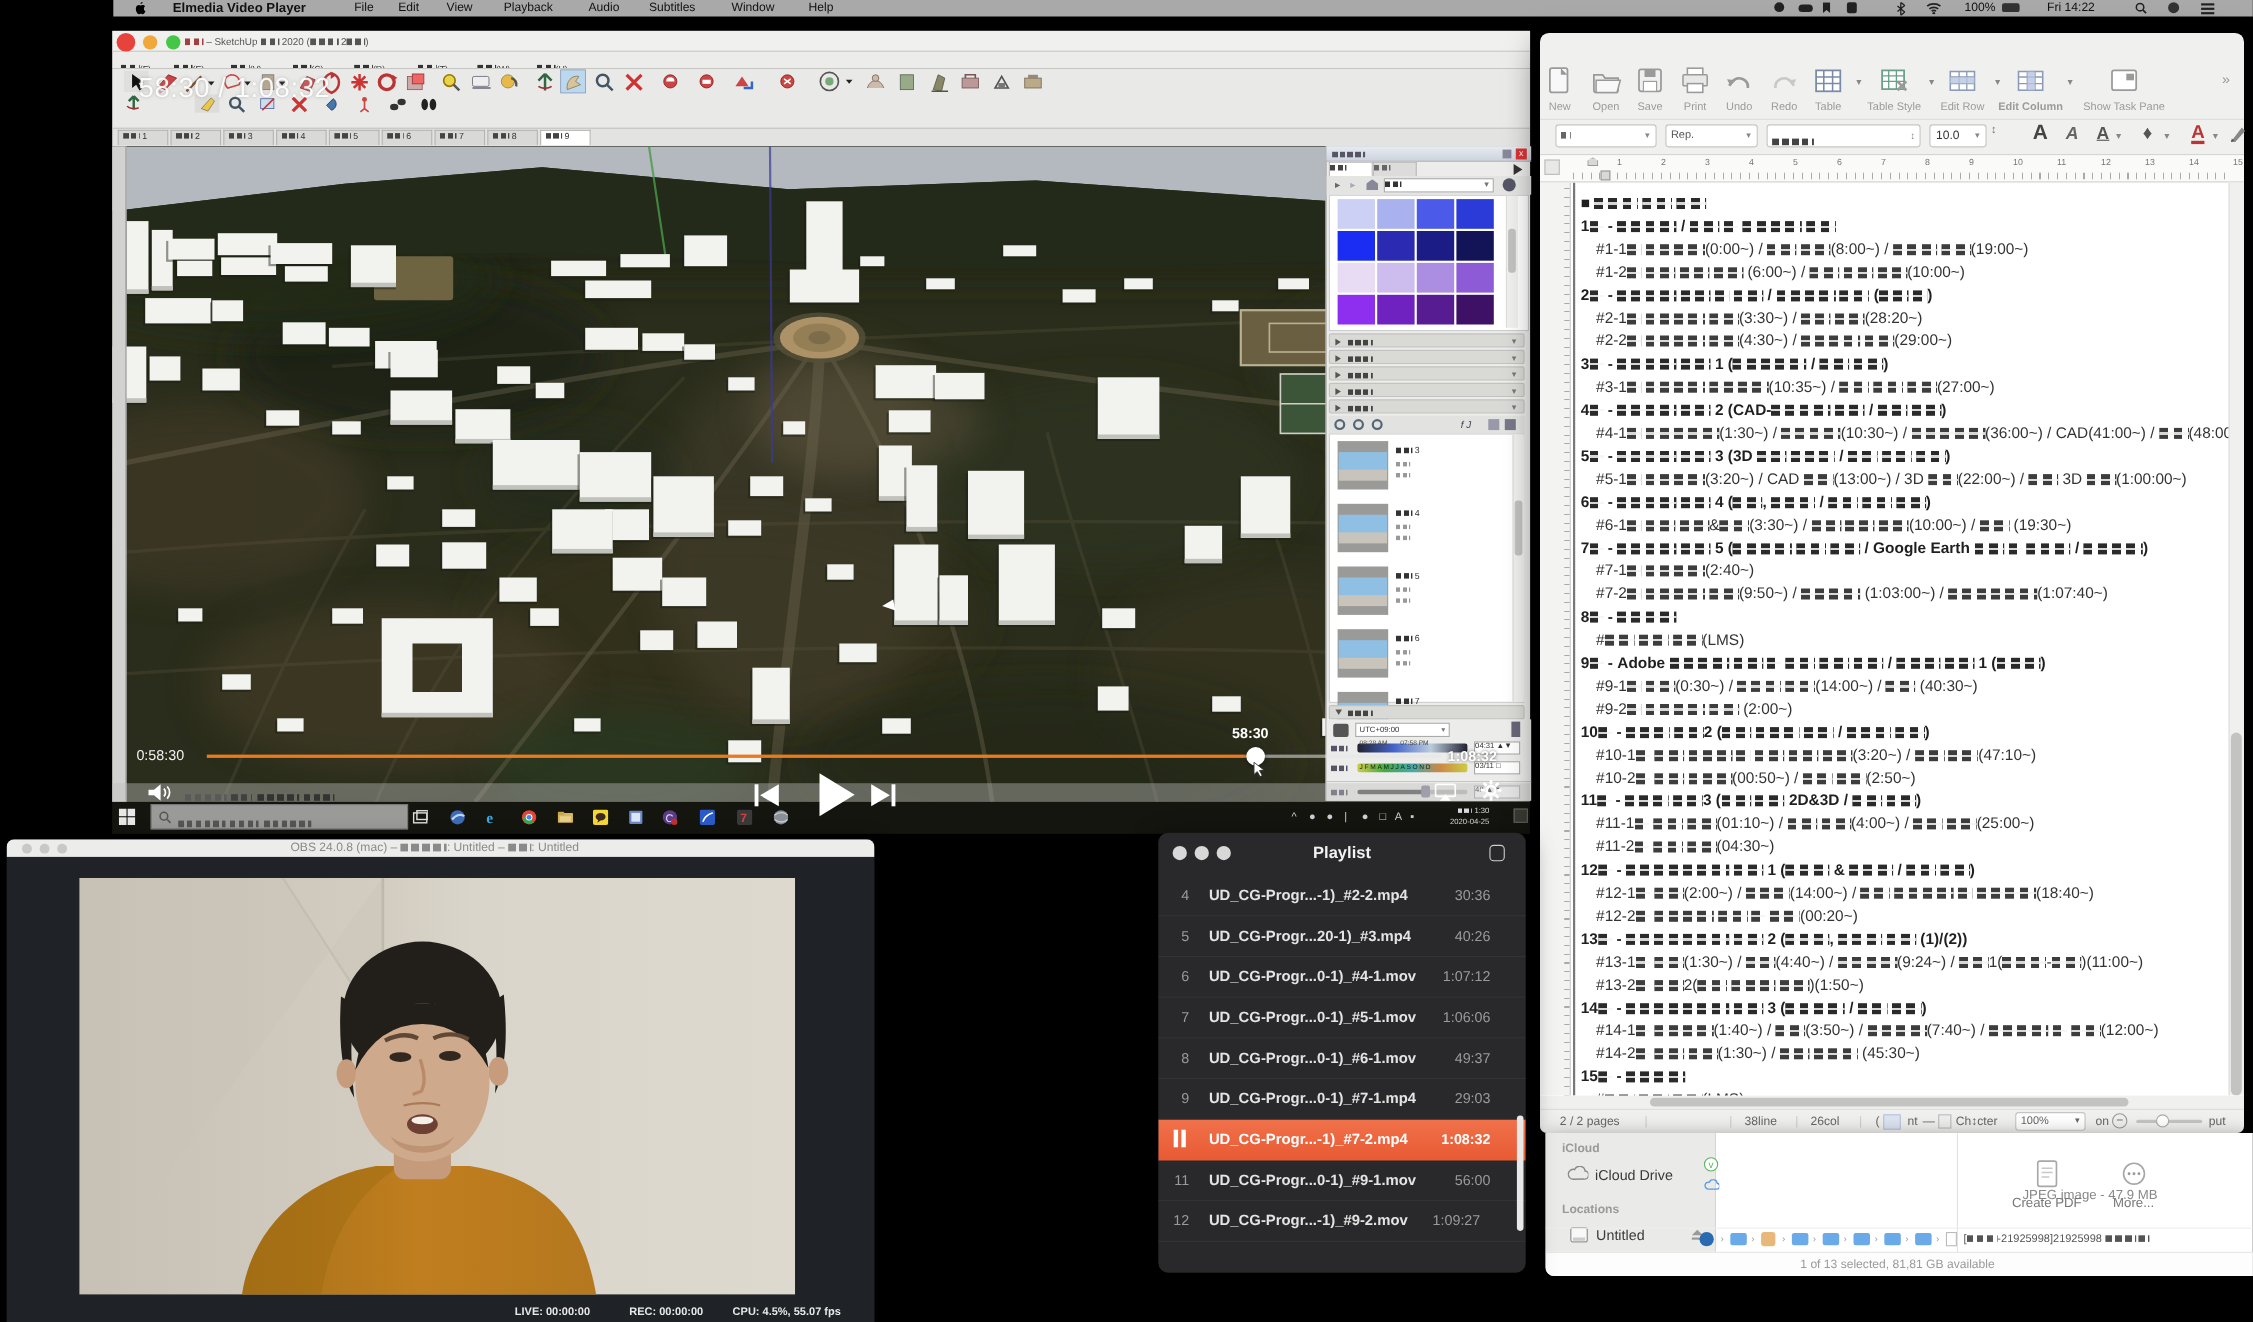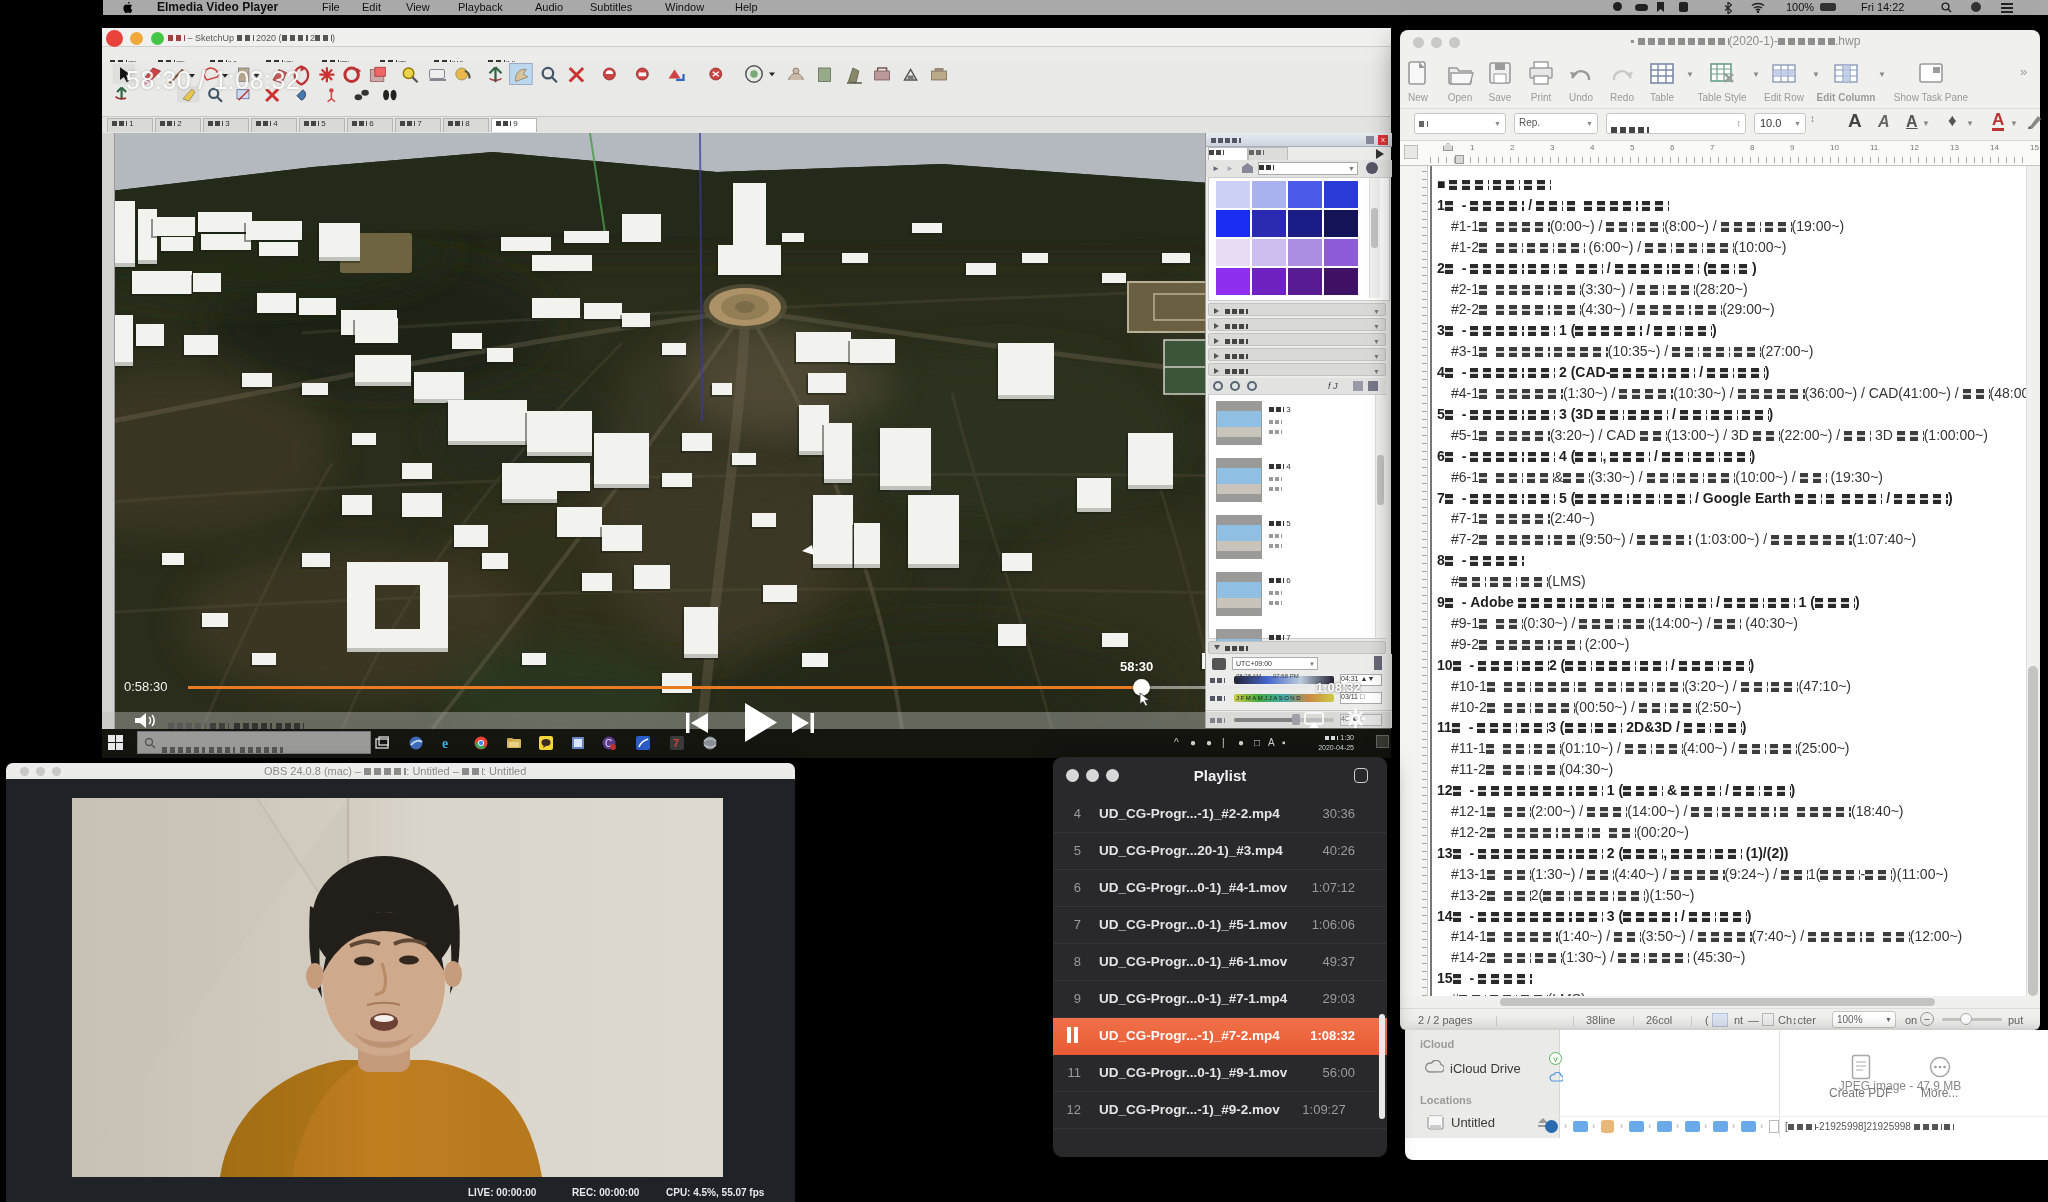--- a/index.html
+++ b/index.html
@@ -722,26 +722,20 @@
 <div class="abs" style="left:188px;top:686px;width:952px;height:3px;background:#e87a22;"></div>
 <div class="abs" style="left:1140px;top:686px;width:170px;height:3px;background:rgba(230,230,230,.55);"></div>
 <div class="abs" style="left:1133px;top:679px;width:17px;height:17px;border-radius:50%;background:#fff;box-shadow:0 1px 3px rgba(0,0,0,.5);"></div>
 <span class="abs" style="left:1120px;top:659px;color:#fff;font-size:13px;font-weight:700;">58:30</span>
 <span class="abs" style="left:1316px;top:680px;color:#fff;font-size:13px;font-weight:600;text-shadow:0 0 3px rgba(0,0,0,.6);">1:08:32</span>
 <svg class="abs" style="left:1138px;top:692px" width="12" height="16" viewBox="0 0 12 16">
       <path d="M2 1 L2 12 L5 9.5 L7.5 14 L9.5 13 L7 8.5 L11 8 Z" fill="#fff" stroke="#333" stroke-width=".8"></path>
     </svg>
 
 <div class="abs" style="left:1400px;top:30px;width:640px;height:1000px;background:#f0f0ee;border-radius:8px 8px 6px 6px;box-shadow:0 10px 30px rgba(0,0,0,.6);">
- <div class="abs" style="left:0;top:0;width:640px;height:22px;">
-  <span class="abs" style="left:13px;top:7px;width:11px;height:11px;border-radius:50%;background:#c9c9c7;"></span>
-  <span class="abs" style="left:31px;top:7px;width:11px;height:11px;border-radius:50%;background:#c9c9c7;"></span>
-  <span class="abs" style="left:49px;top:7px;width:11px;height:11px;border-radius:50%;background:#c9c9c7;"></span>
-  <span class="abs" style="left:230px;top:4px;color:#8e8e8e;font-size:12px;">▪ <span style="display:inline-block;width:91px;height:7px;background:repeating-linear-gradient(90deg,#8e8e8e 0 7px,transparent 7px 10px);"></span>(2020-1)-<span style="display:inline-block;width:57px;height:7px;background:repeating-linear-gradient(90deg,#8e8e8e 0 7px,transparent 7px 10px);"></span>.hwp</span>
- </div>
  <div class="abs" style="left:0;top:22px;width:640px;height:56px;">
         <svg class="abs" style="left:4px;top:8px" width="28" height="28" viewBox="0 0 28 28">
           <rect x="5" y="2" width="16" height="22" rx="2" fill="#f8f8f8" stroke="#9a9a9a" stroke-width="1.6"></rect>
           <path d="M15 2 l6 6 h-6z" fill="#9a9a9a"></path>
         </svg>
         <span class="abs" style="left:3px;top:40px;width:30px;text-align:center;font-size:10px;color:#9b9b9b;white-space:nowrap;">New</span>
         <svg class="abs" style="left:46px;top:8px" width="28" height="28" viewBox="0 0 28 28">
           <path d="M3 8 h8 l2 3 h12 v11 a2 2 0 0 1 -2 2 h-18 a2 2 0 0 1 -2 -2 z" fill="#eee" stroke="#9a9a9a" stroke-width="1.6"></path>
           <path d="M5 13 h22 l-3 11 h-19z" fill="#f8f8f8" stroke="#9a9a9a" stroke-width="1.4"></path>
         </svg>
@@ -965,20 +959,23 @@
         <span class="abs" style="left:271px;top:4px;color:#999;font-size:9px;">›</span>
         <span class="abs" style="left:280px;top:4px;width:15px;height:11px;border-radius:2px;background:#6aaae8;"></span>
         <span class="abs" style="left:299px;top:4px;color:#999;font-size:9px;">›</span>
         <span class="abs" style="left:308px;top:4px;width:15px;height:11px;border-radius:2px;background:#6aaae8;"></span>
         <span class="abs" style="left:327px;top:4px;color:#999;font-size:9px;">›</span>
         <span class="abs" style="left:336px;top:4px;width:15px;height:11px;border-radius:2px;background:#6aaae8;"></span>
         <span class="abs" style="left:355px;top:4px;color:#999;font-size:9px;">›</span>
         <span class="abs" style="left:364px;top:3px;width:10px;height:13px;background:#fff;border:1px solid #bbb;"></span>
    <span class="abs" style="left:380px;top:4px;color:#555;font-size:10px;white-space:nowrap;">[<span style="display:inline-block;width:28px;height:6px;background:repeating-linear-gradient(90deg,#555 0 6px,transparent 6px 9px);"></span>-21925998]21925998 <span style="display:inline-block;width:28px;height:6px;background:repeating-linear-gradient(90deg,#555 0 6px,transparent 6px 9px);"></span> <span style="display:inline-block;width:10px;height:6px;background:repeating-linear-gradient(90deg,#555 0 6px,transparent 6px 9px);"></span></span>
  </div>
+ <div class="abs" style="left:0;top:108px;width:643px;height:22px;border-top:1px solid #e5e5e3;background:#fdfdfd;">
+   <span class="abs" style="left:170px;top:5px;width:300px;text-align:center;color:#9a9a9a;font-size:11px;">1 of 13 selected, 81,81 GB available</span>
+ </div>
 </div>
 
 <div class="abs" style="left:6px;top:763px;width:789px;height:439px;background:#1f2227;border-radius:7px 7px 0 0;box-shadow:0 4px 18px rgba(0,0,0,.6);overflow:hidden;padding-left:21px;">
  <div class="abs" style="left:0;top:0;width:789px;height:16px;background:#ececea;">
   <span class="abs" style="left:14px;top:4px;width:9px;height:9px;border-radius:50%;background:#c8c8c6;"></span>
   <span class="abs" style="left:30px;top:4px;width:9px;height:9px;border-radius:50%;background:#c8c8c6;"></span>
   <span class="abs" style="left:46px;top:4px;width:9px;height:9px;border-radius:50%;background:#c8c8c6;"></span>
   <span class="abs" style="left:258px;top:2px;color:#8a8a8a;font-size:11px;">OBS 24.0.8 (mac) – <span style="display:inline-block;width:42px;height:7px;background:repeating-linear-gradient(90deg,#8a8a8a 0 7px,transparent 7px 10px);"></span>: Untitled – <span style="display:inline-block;width:21px;height:7px;background:repeating-linear-gradient(90deg,#8a8a8a 0 7px,transparent 7px 10px);"></span>: Untitled</span>
  </div>
  <div class="abs" style="left:66px;top:35px;width:651px;height:379px;overflow:hidden;">

